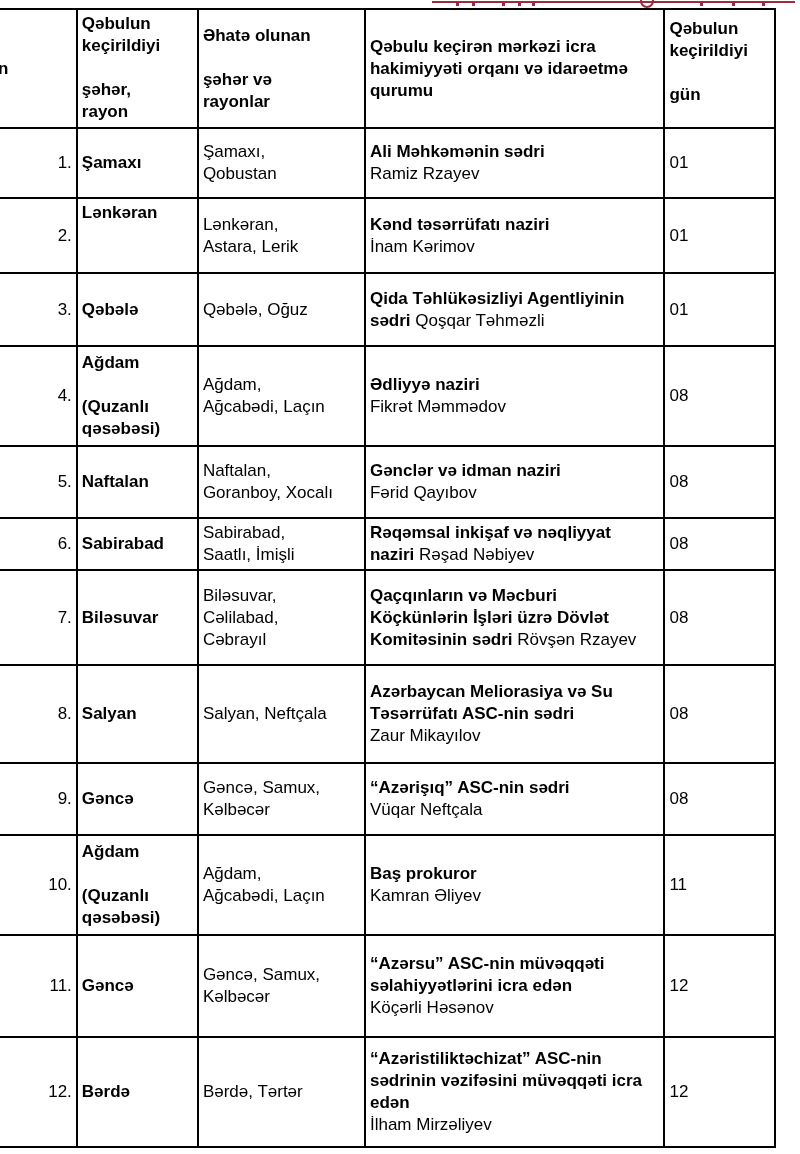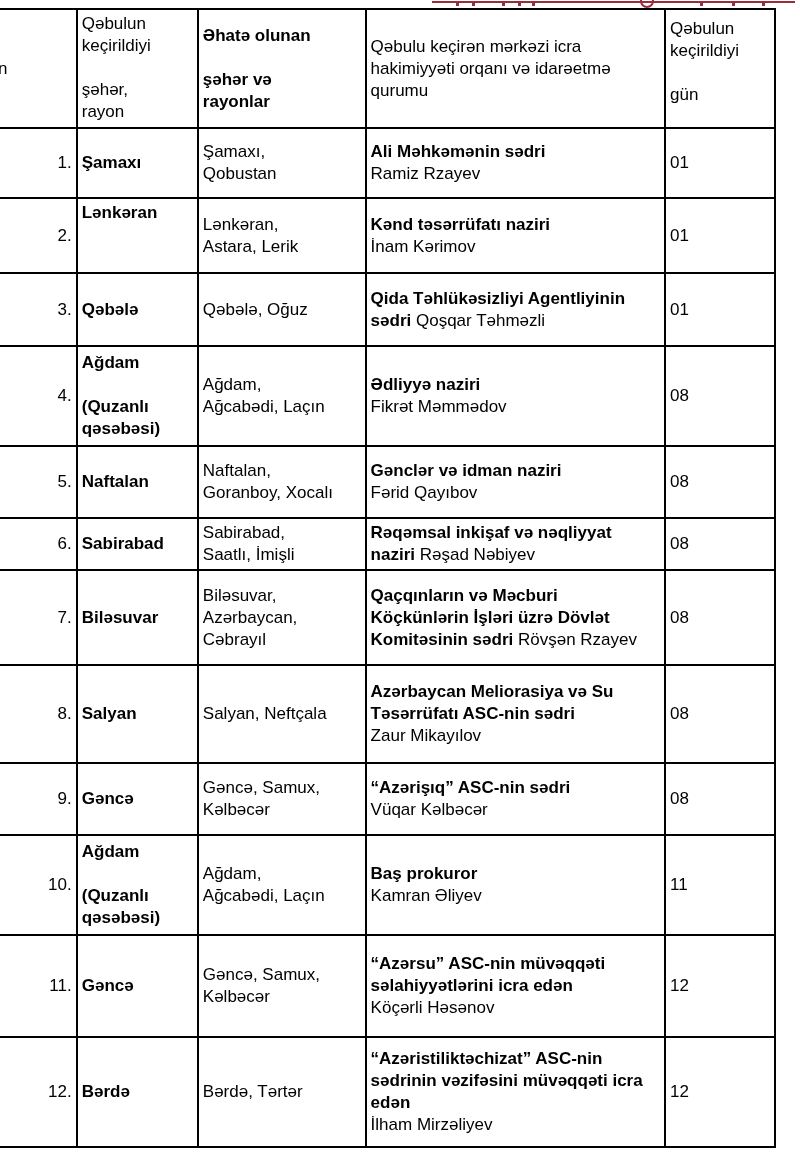--- a/index.html
+++ b/index.html
@@ -48,21 +48,21 @@
   
   .reg-cell  { white-space: pre-line; padding-left: 4px; padding-right: 2px; margin-left: 16px; }
   
   .auth-cell { padding: 3px 14px 3px 5px; }
   .auth-cell .role { font-weight: bold; }
   .auth-cell .name-block { display: block; }
   .auth-cell .role-block { display: block; }
   
   .day-cell  { font-weight: normal; padding-left: 5px; }
   
-  .head td { font-weight: normal; white-space: pre-line; }
+  .head td { font-weight: bold; white-space: pre-line; }
   .head .auth-head { white-space: normal; }
 </style>
 </head>
 <body>
 
 <div class="page">
 
   <div class="red-clip">
     <div class="underline"></div>
     <div class="desc" style="left:24px"></div>
@@ -174,21 +174,21 @@
         <span class="role">Rəqəmsal inkişaf və nəqliyyat naziri</span>
         <span>Rəşad Nəbiyev</span>
       </td>
       <td class="day-cell">08</td>
     </tr>
 
     <tr style="height:95px">
       <td class="sn-cell">7.</td>
       <td class="city-cell">Biləsuvar</td>
       <td class="reg-cell">Biləsuvar,
-Azərbaycan,
+Cəlilabad,
 Cəbrayıl</td>
       <td class="auth-cell">
         <span class="role">Qaçqınların və Məcburi Köçkünlərin İşləri üzrə Dövlət Komitəsinin sədri</span>
         <span>Rövşən Rzayev</span>
       </td>
       <td class="day-cell">08</td>
     </tr>
 
     <tr style="height:98px">
       <td class="sn-cell">8.</td>
@@ -201,21 +201,21 @@
       <td class="day-cell">08</td>
     </tr>
 
     <tr style="height:72px">
       <td class="sn-cell">9.</td>
       <td class="city-cell">Gəncə</td>
       <td class="reg-cell">Gəncə, Samux,
 Kəlbəcər</td>
       <td class="auth-cell">
         <span class="role role-block">“Azərişıq” ASC-nin sədri</span>
-        <span class="name-block">Vüqar Kəlbəcər</span>
+        <span class="name-block">Vüqar Neftçala</span>
       </td>
       <td class="day-cell">08</td>
     </tr>
 
     <tr style="height:100px">
       <td class="sn-cell">10.</td>
       <td class="city-cell">Ağdam
 
 (Quzanlı qəsəbəsi)</td>
       <td class="reg-cell">Ağdam,

